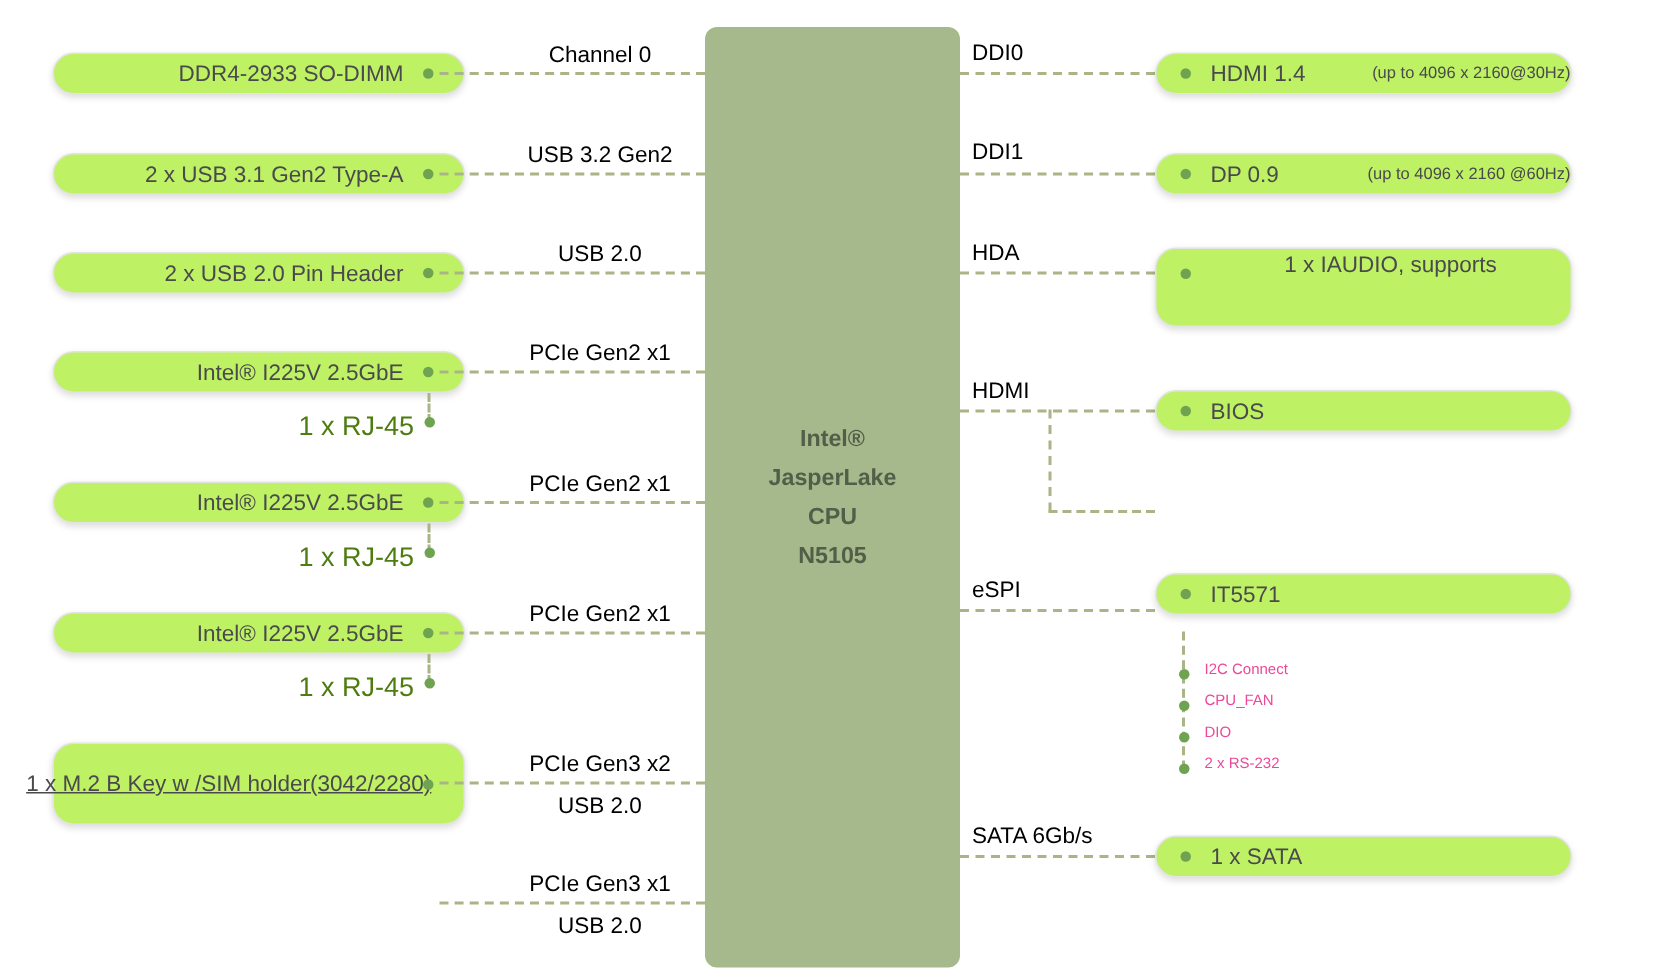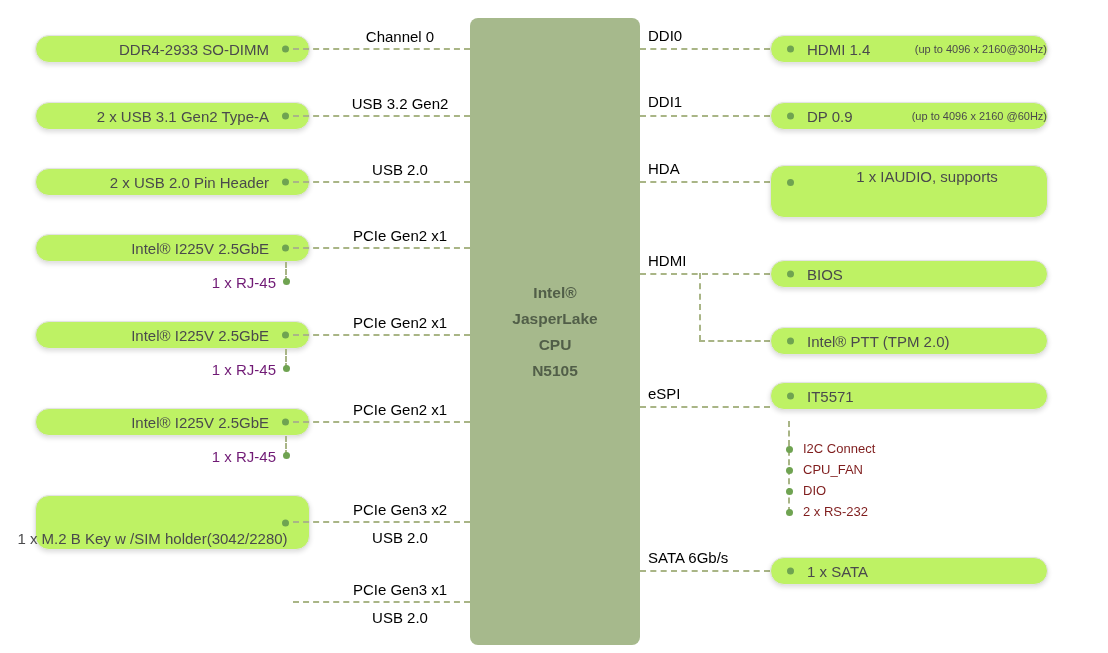--- a/index.html
+++ b/index.html
@@ -16,34 +16,34 @@
   }
   .box {
     position:absolute; background:#bef264; border:1px solid #e3e3e3; border-radius:14px;
     box-shadow:0 2px 5px rgba(0,0,0,.14);
     display:flex; align-items:center; height:28px; font-size:15px; color:#4a4a4c;
     white-space:nowrap;
   }
   .lbox { left:35px; width:275px; justify-content:flex-end; padding-right:40px; text-align:right; }
   .rbox { left:770px; width:278px; justify-content:space-between; padding-left:36px; text-align:left; }
   .two  { flex-direction:row; justify-content:center; line-height:21px; }
-  .lbox.two { align-items:flex-end; }
+  .lbox.two { align-items:center;text-decoration:underline; }
   .rbox.two { align-items:flex-start; }
   .dot { position:absolute; width:7px; height:7px; border-radius:50%; background:#6fa351; }
   .lbox .dot { right:20px; top:50%; transform:translateY(-50%); }
   .rbox .dot { left:16px; top:50%; transform:translateY(-50%); }
   .rbox .dot.dtop { top:13px; transform:none; }
   .fdot { position:absolute; width:7px; height:7px; border-radius:50%; background:#6fa351; }
   .hline { position:absolute; height:0; border-top:2px dashed #a9b586; }
   .vline { position:absolute; width:0; border-left:2px dashed #a9b586; }
   .bus { position:absolute; font-weight:normal; font-size:15px; color:#000000; white-space:nowrap; }
   .bus.l { left:320px; width:160px; text-align:center; }
   .bus.r { left:648px;text-align:right; }
-  .portlbl { position:absolute; left:140px; width:136px; text-align:right; font-size:15px; color:#701a75; }
-  .subitem { position:absolute; left:803px; font-size:13px; color:#7f1d1d; white-space:nowrap; }
+  .portlbl { position:absolute; left:140px; width:136px; text-align:right; font-size:18px; color:#4d7c0f; }
+  .subitem { position:absolute; left:803px; font-size:10px; color:#ec4899; white-space:nowrap; }
   .note { font-size:11px; color:#4a4a4c; margin-left:3px; }
 </style>
 </head>
 <body>
 
 <div class="canvas">
 
   <div class="cpu">
     <div>Intel®</div>
     <div>JasperLake</div>
@@ -140,24 +140,20 @@
 
   <div class="hline" style="left:640px;top:273px;width:130px"></div>
   <div class="bus r" style="top:252px">HDMI</div>
   <div class="box rbox" style="top:260px">
     <span class="dot"></span>
     <span>BIOS</span>
   </div>
 
   <div class="vline" style="left:699px;top:273px;height:68px"></div>
   <div class="hline" style="left:699px;top:340px;width:71px"></div>
-  <div class="box rbox" style="top:327px">
-    <span class="dot"></span>
-    <span>Intel® PTT (TPM 2.0)</span>
-  </div>
 
   <div class="hline" style="left:640px;top:406px;width:130px"></div>
   <div class="bus r" style="top:385px">eSPI</div>
   <div class="box rbox" style="top:382px">
     <span class="dot"></span>
     <span>IT5571</span>
   </div>
   <div class="vline" style="left:788px;top:421px;height:92px"></div>
   <span class="fdot" style="left:786px;top:446px"></span>
   <div class="subitem" style="top:441px">I2C Connect</div>

